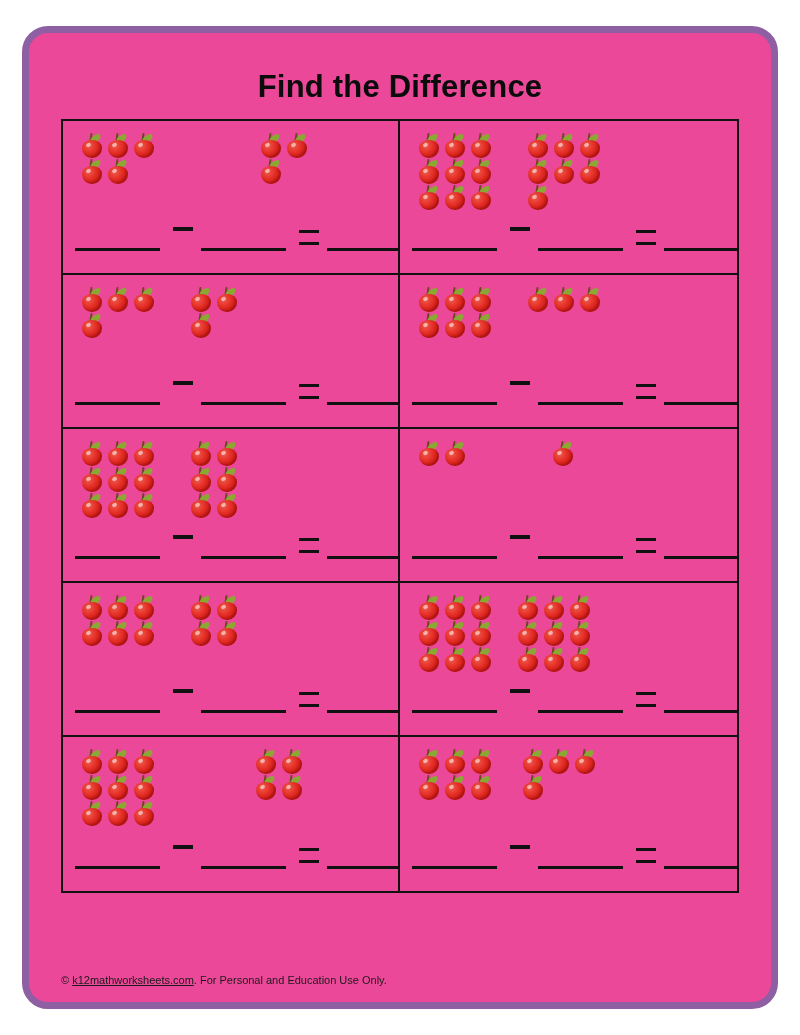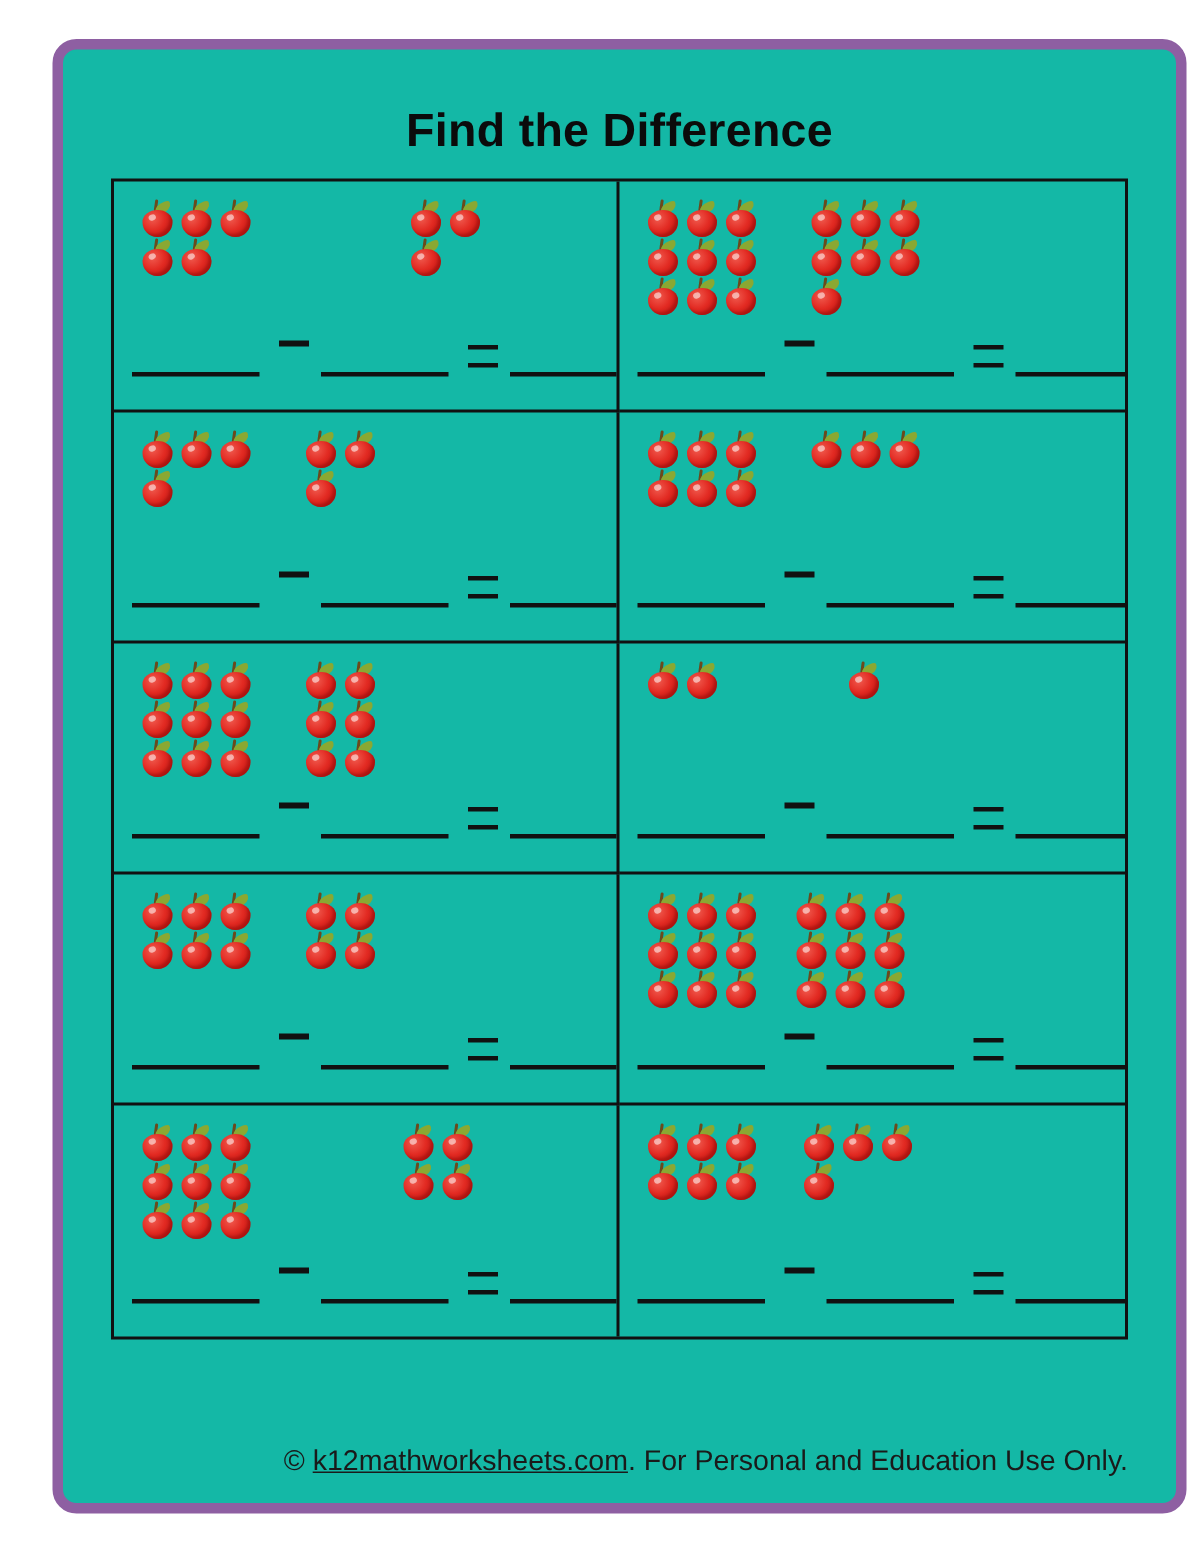--- a/index.html
+++ b/index.html
@@ -19,23 +19,22 @@
     height: 1035px;
     box-sizing: border-box;
     padding: 26px 22px;
   }
   .frame {
     position: relative;
     width: 100%;
     height: 100%;
     box-sizing: border-box;
     border: 7px solid #8e5fa2;
-    border-radius: 16px;
-    background: #14b8a6;
-    margin-left: 13px;
+    border-radius: 26px;
+    background: #ec4899;
   }
   .inner {
     position: absolute;
     left: 0; right: 0; top: 0; bottom: 0;
     padding: 28px 32px 10px 32px;
     box-sizing: border-box;
     display: flex;
     flex-direction: column;
   }
   .title {
@@ -147,22 +146,22 @@
   }
   .op.equals {
     width: 20px;
     height: 9px;
     border-top: 3px solid #111;
     border-bottom: 3px solid #111;
   }
 
   .footer {
     margin-top: auto;
-    text-align: right;
-    font-size: 19px;
+    text-align: left;
+    font-size: 11px;
     color: #1a1a1a;
     padding: 12px 0 6px 0;
   }
   .footer a {
     color: #1a1a1a;
     text-decoration: underline;
   }
 </style>
 </head>
 <body>

